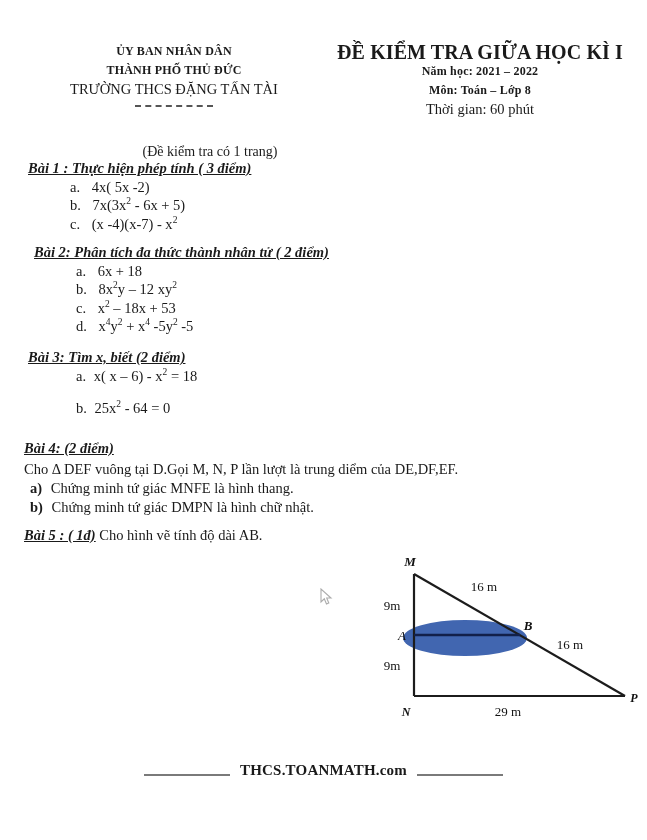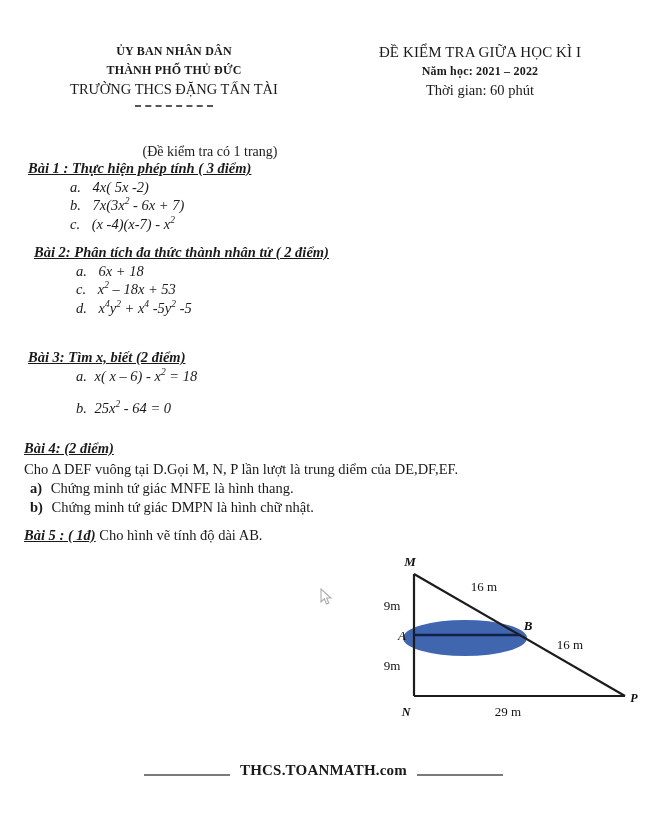--- a/index.html
+++ b/index.html
@@ -15,35 +15,35 @@
 
   
   .header{
     position:absolute;left:0;top:42px;width:647px;
     display:flex;flex-direction:row;align-items:flex-start;
   }
   .hdr-left{width:330px;text-align:center;padding-left:18px;box-sizing:border-box;}
   .hdr-right{width:300px;text-align:center;}
   .hdr-b{font-weight:bold;font-size:12px;line-height:19px;letter-spacing:.2px;}
   .hdr-n{font-weight:normal;font-size:14.5px;line-height:19px;}
-  .hdr-title{font-weight:normal;font-size:15px;line-height:20px;letter-spacing:.1px;}
+  .hdr-title{font-weight:bold;font-size:20px;line-height:20px;letter-spacing:.1px;}
   .dashline{
     margin:6px auto 0 auto;width:78px;height:0;
     border-top:2px dashed #555;
   }
 
   
   .note{
     position:absolute;left:0;top:144px;width:420px;text-align:center;
     font-size:14px;font-style:normal;
   }
   .q{position:absolute;font-size:14.5px;line-height:18.5px;}
   .qh{font-weight:bold;font-style:italic;text-decoration:underline;}
   .sub{font-size:9.5px;vertical-align:super;line-height:0;}
-  .item{padding-left:42px;font-size:14.5px;line-height:18.5px;font-style:italic;}
+  .item{padding-left:42px;font-size:14.5px;line-height:18.5px;}
   .plain{font-size:14.5px;line-height:19px;}
 
   
   .figure{position:absolute;left:372px;top:548px;width:268px;height:176px;}
   .figure svg{display:block;}
 
   
   .cursor{position:absolute;left:320px;top:588px;width:14px;height:18px;opacity:.42;}
 
   
@@ -62,47 +62,52 @@
   <div class="header">
     <div class="hdr-left">
       <div class="hdr-b">ỦY BAN NHÂN DÂN</div>
       <div class="hdr-b">THÀNH PHỐ THỦ ĐỨC</div>
       <div class="hdr-n">TRƯỜNG THCS ĐẶNG TẤN TÀI</div>
       <div class="dashline"></div>
     </div>
     <div class="hdr-right">
       <div class="hdr-title">ĐỀ KIỂM TRA GIỮA HỌC KÌ I</div>
       <div class="hdr-b">Năm học: 2021 – 2022</div>
+      <div class="hdr-b">Môn: Toán – Lớp 8</div>
       <div class="hdr-n">Thời gian: 60 phút</div>
     </div>
   </div>
 
   <div class="note">(Đề kiểm tra có 1 trang)</div>
 
   <div class="q" style="left:28px;top:159px;width:430px;">
     <div class="qh">Bài 1 : Thực hiện phép tính ( 3 điểm)</div>
     <div class="item">
       <span>a.</span>
       <span style="display:inline-block;width:8px;"></span><span>4x( 5x -2)</span>
     </div>
     <div class="item">
       <span>b.</span>
-      <span style="display:inline-block;width:8px;"></span><span>7x(3x</span><span class="sub">2</span><span> - 6x + 7)</span>
+      <span style="display:inline-block;width:8px;"></span><span>7x(3x</span><span class="sub">2</span><span> - 6x + 5)</span>
     </div>
     <div class="item">
       <span>c.</span>
       <span style="display:inline-block;width:8px;"></span><span>(x -4)(x-7) - x</span><span class="sub">2</span>
     </div>
   </div>
 
   <div class="q" style="left:34px;top:243px;width:440px;">
     <div class="qh">Bài 2:  Phân tích đa thức thành nhân tử ( 2 điểm)</div>
     <div class="item">
       <span>a.</span>
       <span style="display:inline-block;width:8px;"></span><span>6x + 18</span>
+    </div>
+    <div class="item">
+      <span>b.</span>
+      <span style="display:inline-block;width:8px;"></span><span>8x</span><span class="sub">2</span><span>y – 12 xy</span><span class="sub">2</span>
     </div>
     <div class="item">
       <span>c.</span>
       <span style="display:inline-block;width:8px;"></span><span>x</span><span class="sub">2</span><span> – 18x + 53</span>
     </div>
     <div class="item">
       <span>d.</span>
       <span style="display:inline-block;width:8px;"></span><span>x</span><span class="sub">4</span><span>y</span><span class="sub">2</span><span> + x</span><span class="sub">4</span><span> -5y</span><span class="sub">2</span><span> -5</span>
     </div>
   </div>

